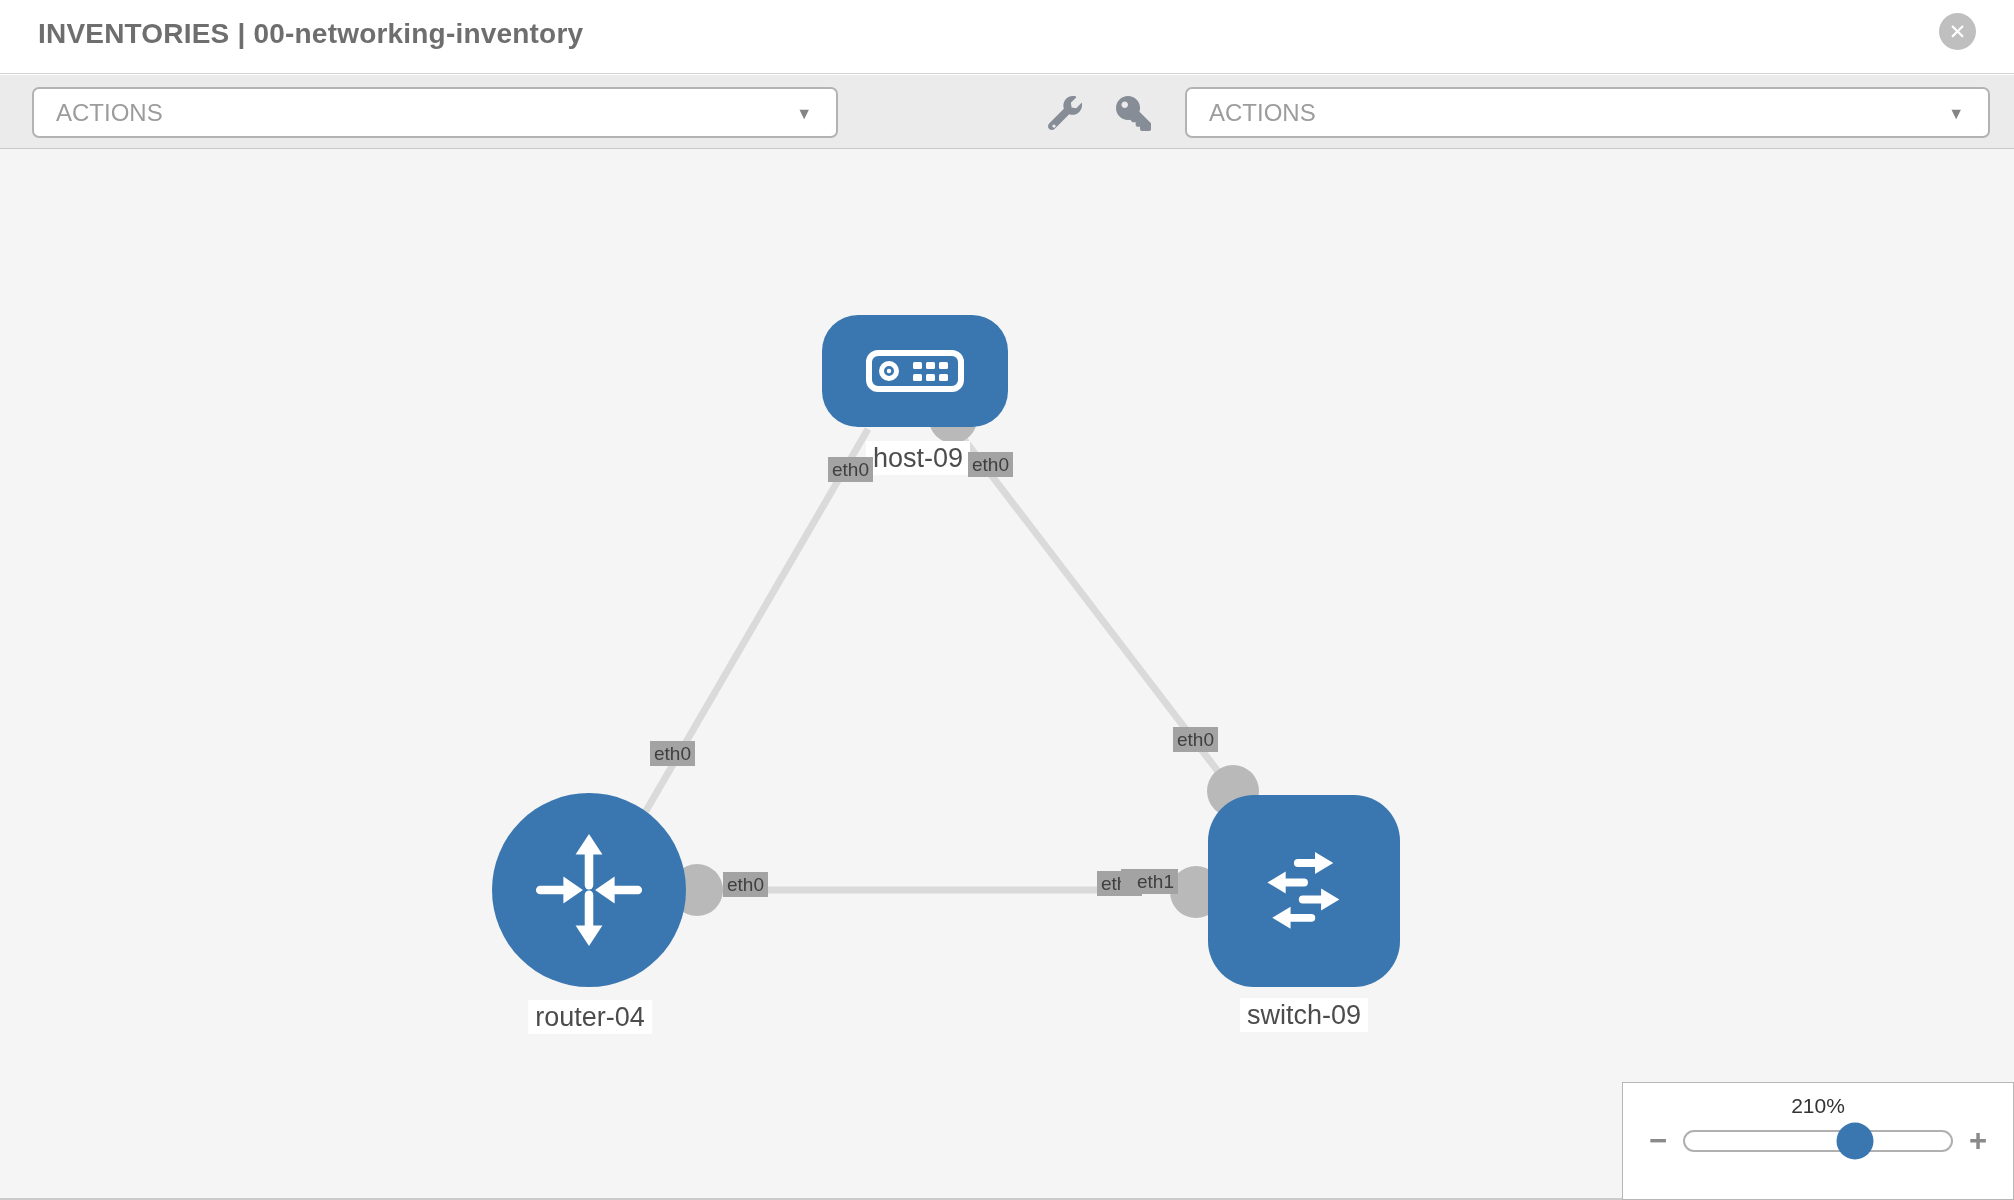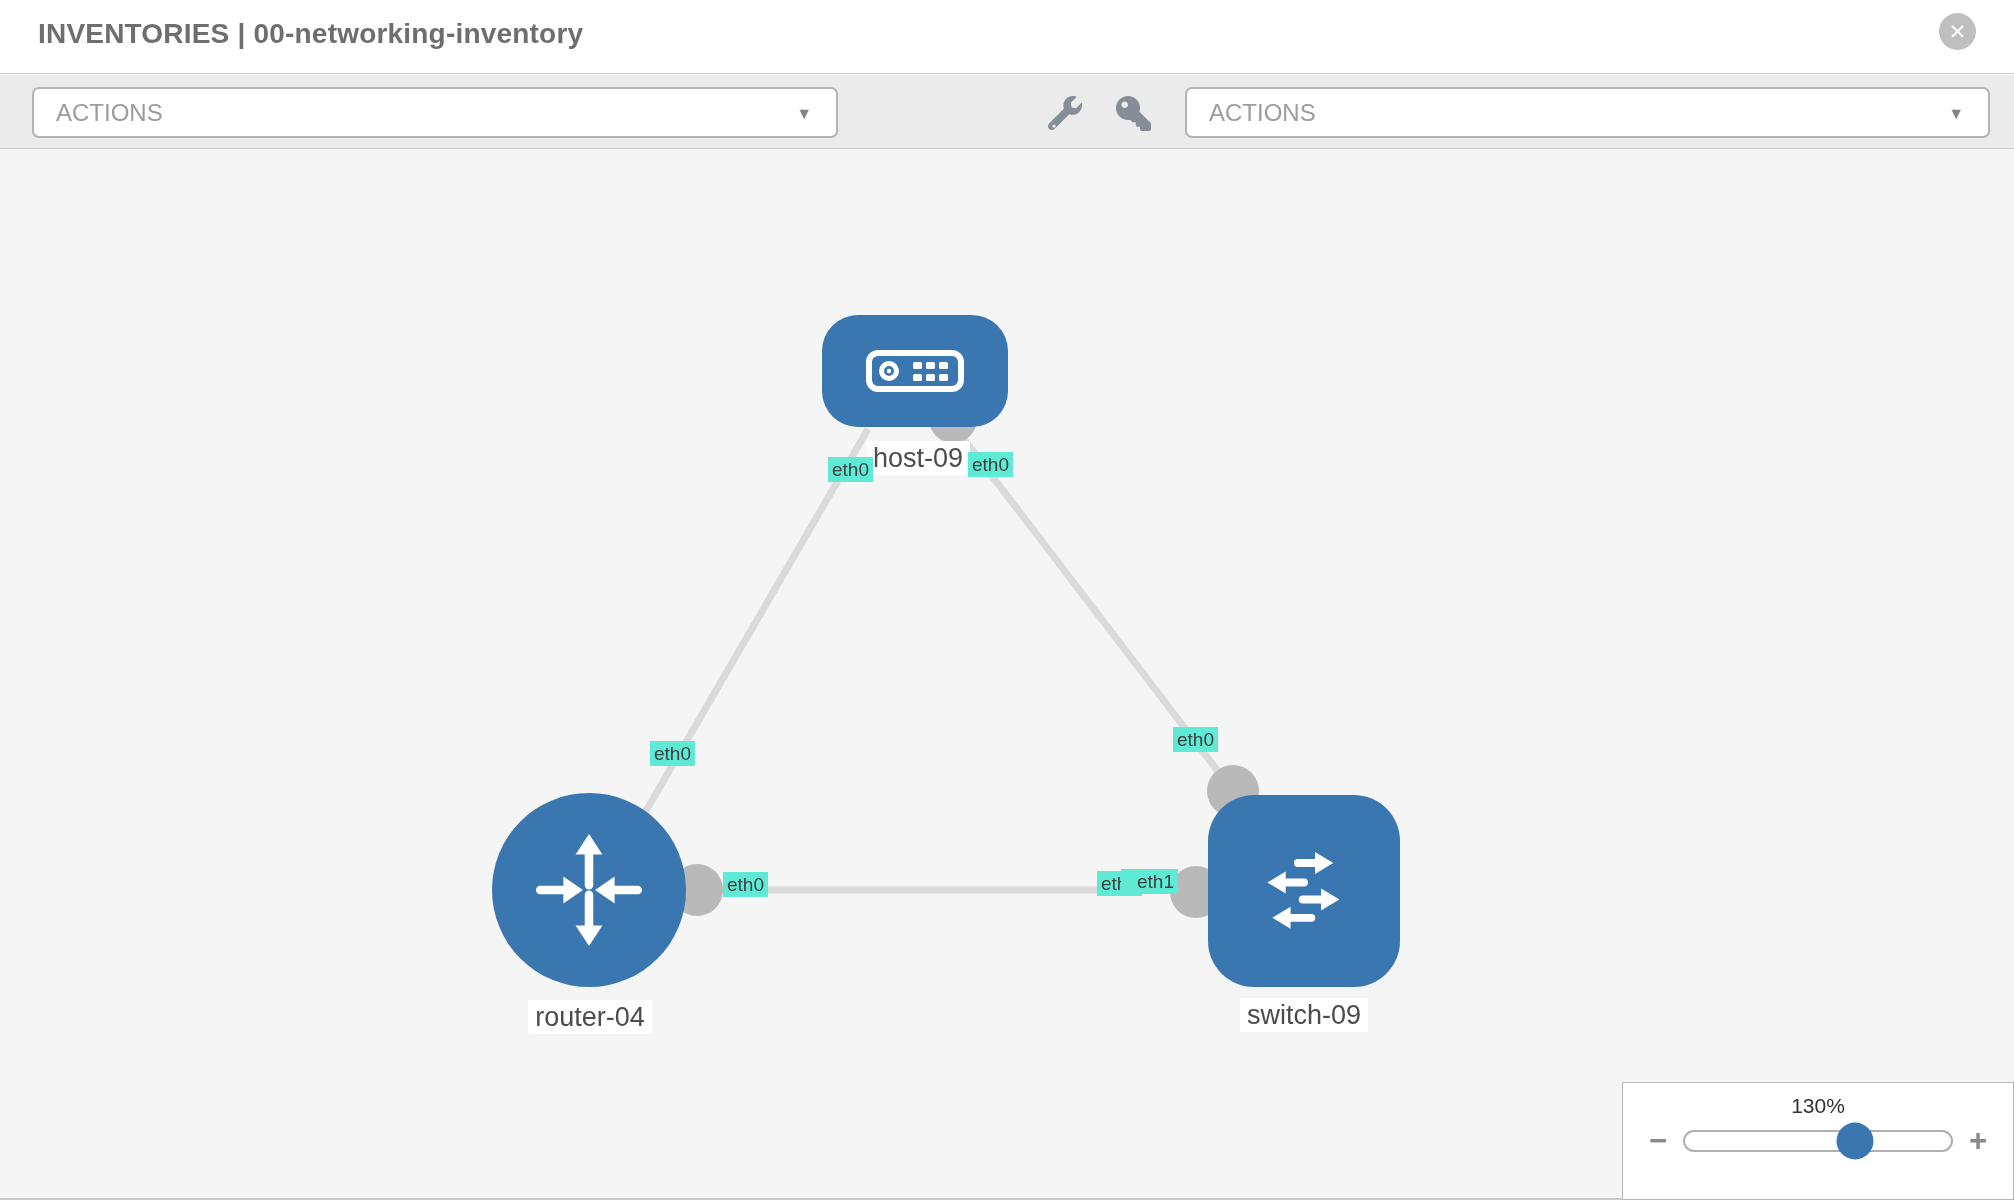--- a/index.html
+++ b/index.html
@@ -38,21 +38,21 @@
     justify-content:center; cursor:pointer; }
   .node svg { stroke:#ffffff; fill:none; stroke-linecap:round; }
   .node-host   { left:822px; top:166px; width:186px; height:112px; border-radius:36px; }
   .node-router { left:492px; top:644px; width:194px; height:194px; border-radius:50%; }
   .node-switch { left:1208px; top:646px; width:192px; height:192px; border-radius:46px; }
   .node-label { position:absolute; transform:translateX(-50%); background:#ffffff;
     color:#4c4c4c; font-size:27px; padding:0 7px; line-height:34px; white-space:nowrap; }
   .lbl-host   { left:918px; top:292px; }
   .lbl-router { left:590px; top:851px; }
   .lbl-switch { left:1304px; top:849px; }
-  .eth { position:absolute; background:#5eead4; color:#3f3f3f; font-size:19px;
+  .eth { position:absolute; background:#a3a3a3; color:#3f3f3f; font-size:19px;
     line-height:25px; padding:0 4px; white-space:nowrap;text-align:right; }
   .eth-host-left    { left:828px;  top:308px; }
   .eth-host-right   { left:968px;  top:303px; }
   .eth-mid-router   { left:650px;  top:592px; }
   .eth-mid-switch   { left:1173px; top:578px; }
   .eth-router-right { left:723px;  top:723px; }
   .eth-switch-back  { left:1097px; top:722px; }
   .eth-switch-front { left:1121px; top:720px;padding-left:16px; }
   
   .zoom-panel { position:absolute; left:1622px; top:1082px; width:392px; height:118px;
@@ -170,21 +170,21 @@
   <div class="eth eth-host-left">eth0</div>
   <div class="eth eth-host-right">eth0</div>
   <div class="eth eth-mid-router">eth0</div>
   <div class="eth eth-mid-switch">eth0</div>
   <div class="eth eth-router-right">eth0</div>
   <div class="eth eth-switch-back">eth0</div>
   <div class="eth eth-switch-front">eth1</div>
 </div>
 
 <div class="zoom-panel">
-  <div class="zoom-level">130%</div>
+  <div class="zoom-level">210%</div>
   <div class="zoom-row">
     <div class="zoom-btn">
       <span>−</span>
     </div>
     <div class="zoom-track">
       <div class="zoom-thumb"></div>
     </div>
     <div class="zoom-btn">
       <span>+</span>
     </div>

